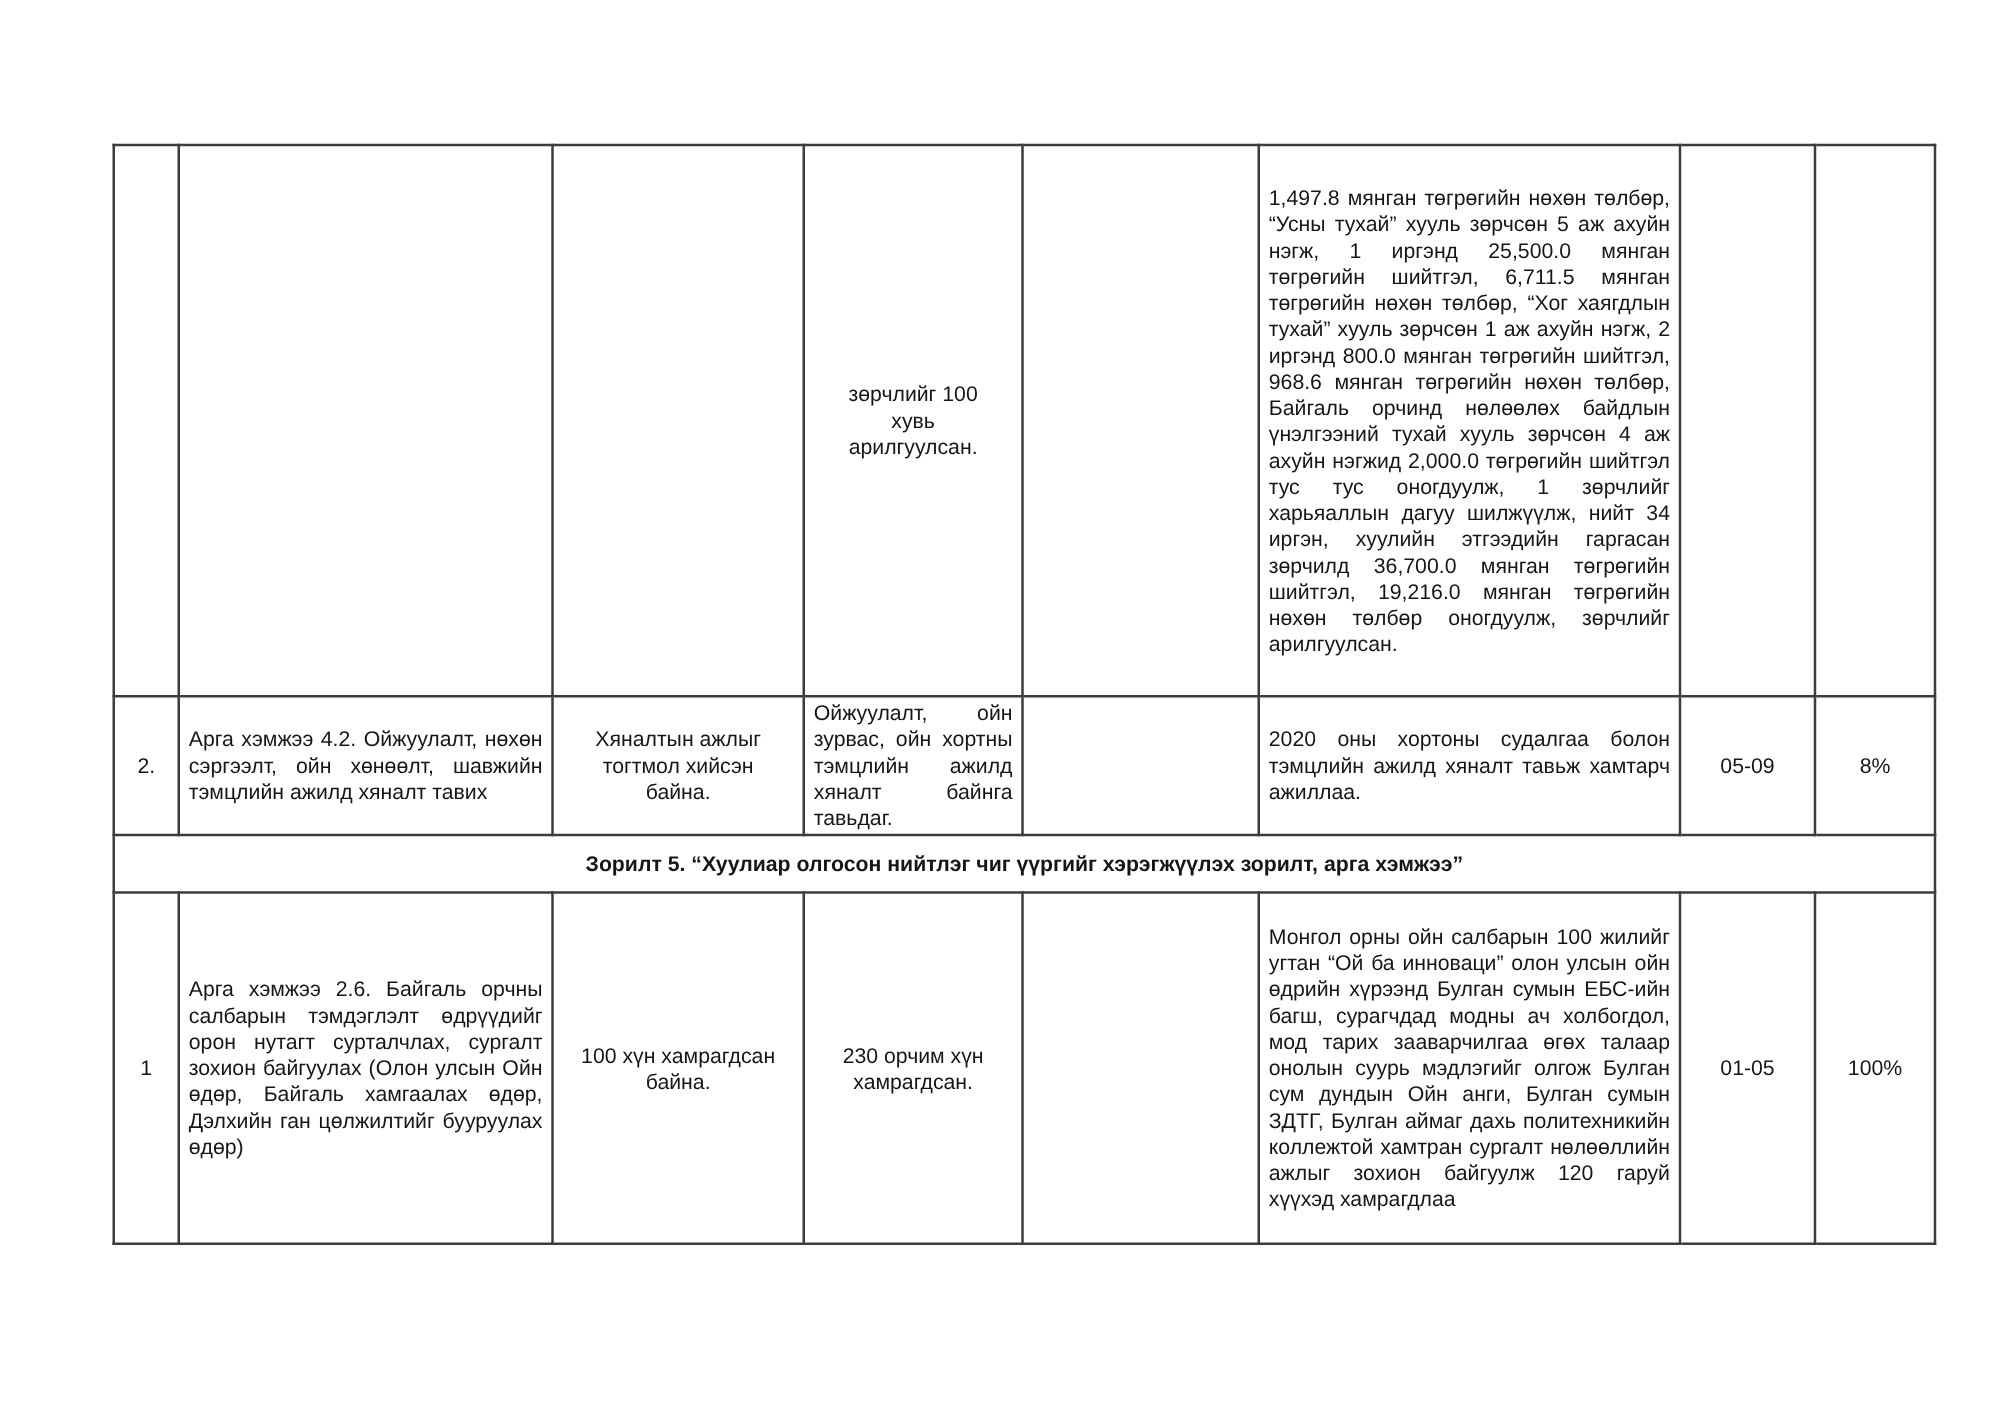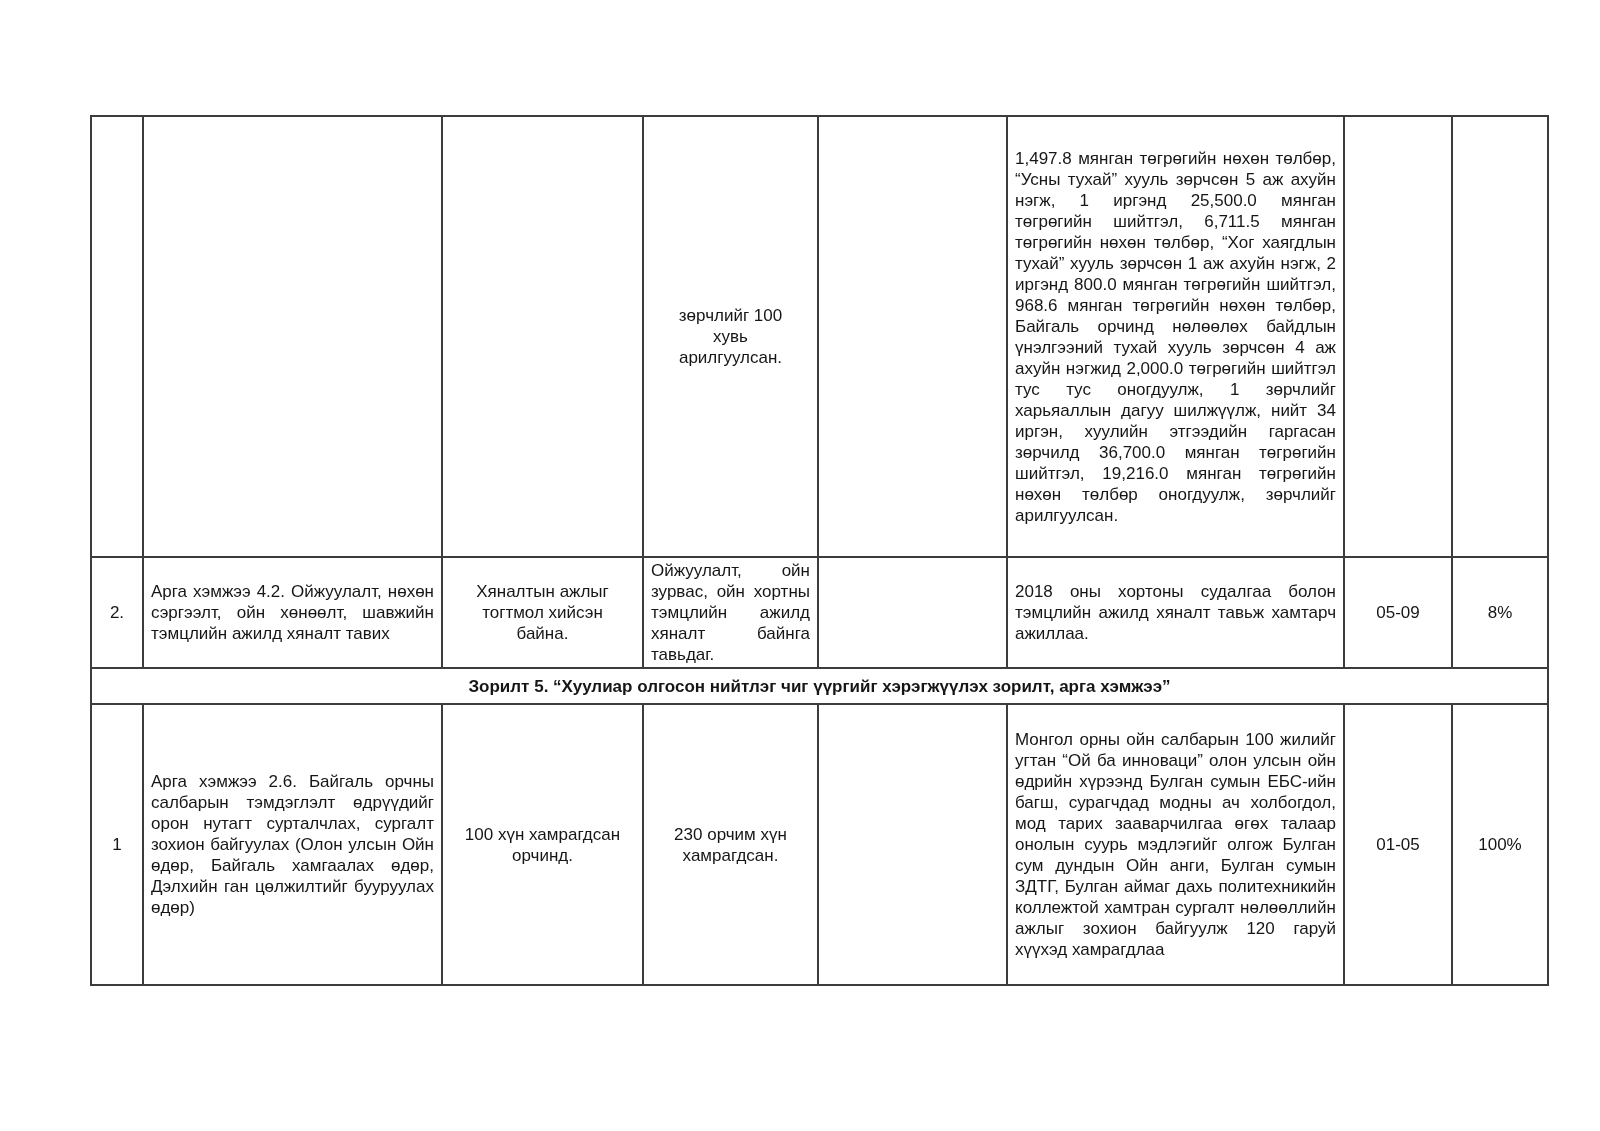--- a/index.html
+++ b/index.html
@@ -27,21 +27,21 @@
     line-height: 21px;
   }
   table.report td {
     border: 2px solid #3c3c3c;
     padding: 2px 7px;
     vertical-align: middle;
     word-wrap: break-word;
   }
   tr.r-cont  { height: 441px; }
   tr.r-42    { height: 107px; }
-  tr.r-sect  { height: 36px;  }
+  tr.r-sect  { height: 46px;  }
   tr.r-51    { height: 281px; }
 
   .top      { vertical-align: top; }
   .center   { text-align: center; }
   .justify  { text-align: justify; }
   .preline  { white-space: pre-line; }
   .bold     { font-weight: normal; }
 
   td.result-cell { padding: 1px 8px 2px 9px; border-radius: 20px; }
   td.measure-cell { padding: 2px 9px; }
@@ -86,37 +86,37 @@
       <td class="center">2.</td>
       <td class="justify measure-cell">
         <span class="bold">Арга хэмжээ 4.2.</span>
         <span>Ойжуулалт, нөхөн сэргээлт, ойн хөнөөлт, шавжийн тэмцлийн ажилд хяналт тавих</span>
       </td>
       <td class="center preline">Хяналтын ажлыг
 тогтмол хийсэн
 байна.</td>
       <td class="justify">Ойжуулалт, ойн зурвас, ойн хортны тэмцлийн ажилд хяналт байнга тавьдаг.</td>
       <td></td>
-      <td class="justify result-cell">2018 оны хортоны судалгаа болон тэмцлийн ажилд хяналт тавьж хамтарч ажиллаа.</td>
+      <td class="justify result-cell">2020 оны хортоны судалгаа болон тэмцлийн ажилд хяналт тавьж хамтарч ажиллаа.</td>
       <td class="center">05-09</td>
       <td class="center">8%</td>
     </tr>
 
     <tr class="r-sect">
       <td colspan="8">Зорилт 5. “Хуулиар олгосон нийтлэг чиг үүргийг хэрэгжүүлэх зорилт, арга хэмжээ”</td>
     </tr>
 
     <tr class="r-51">
       <td class="center">1</td>
       <td class="justify measure-cell">
         <span class="bold">Арга хэмжээ 2.6.</span>
         <span>Байгаль орчны салбарын тэмдэглэлт өдрүүдийг орон нутагт сурталчлах, сургалт зохион байгуулах (Олон улсын Ойн өдөр, Байгаль хамгаалах өдөр, Дэлхийн ган цөлжилтийг бууруулах өдөр)</span>
       </td>
       <td class="center preline">100 хүн хамрагдсан
-орчинд.</td>
+байна.</td>
       <td class="center preline">230 орчим хүн
 хамрагдсан.</td>
       <td></td>
       <td class="top justify result-cell">Монгол орны ойн салбарын 100 жилийг угтан “Ой ба инноваци” олон улсын ойн өдрийн хүрээнд Булган сумын ЕБС-ийн багш, сурагчдад модны ач холбогдол, мод тарих зааварчилгаа өгөх талаар онолын суурь мэдлэгийг олгож Булган сум дундын Ойн анги, Булган сумын ЗДТГ, Булган аймаг дахь политехникийн коллежтой хамтран сургалт нөлөөллийн ажлыг зохион байгуулж 120 гаруй хүүхэд хамрагдлаа</td>
       <td class="center">01-05</td>
       <td class="center">100%</td>
     </tr>
   </tbody>
     </table>
 </div>

